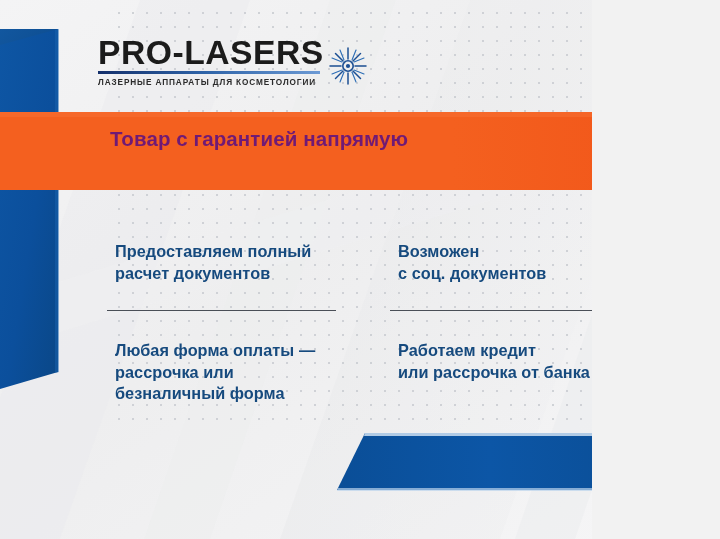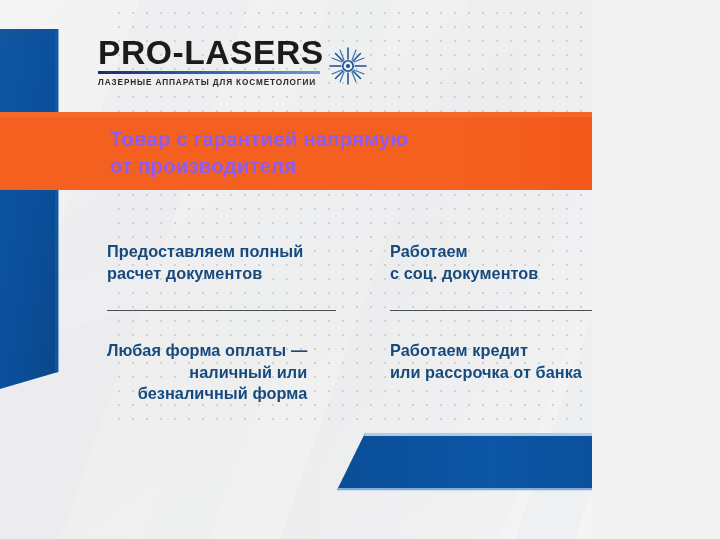--- a/index.html
+++ b/index.html
@@ -69,38 +69,39 @@
   }
 
   
   #banner {
     position:absolute; left:0px; top:112px;
     width:648px; height:78px;
   }
   #banner .shape { position:absolute; inset:0; width:648px; height:78px; }
   #banner .txt {
     position:absolute; left:110px; top:14px;
-    color:#8b5cf6;
+    color:#701a75;
     font-size:20.5px;
     font-weight:bold;
     line-height:26.5px;
     letter-spacing:.1px;
     white-space:nowrap;
   }
 
   
   #features { position:absolute; left:0; top:0; width:720px; height:539px; }
   .feature { position:absolute; }
   .feature .ftxt {
     color:#164a7e;
     font-size:16.3px;
     font-weight:bold;
     line-height:21.5px;
     letter-spacing:.05px;
     white-space:nowrap;
+    margin-left:8px;
   }
   .divider {
     position:absolute;
     height:1px;
     background:#4a4f57;
   }
 
   
   #watermark {
     position:absolute; left:623px; top:500px;
@@ -207,42 +208,41 @@
     <circle cx="19" cy="19" r="2.1" fill="#1b4f93"></circle>
   </svg>
 
   <div id="banner">
     <svg class="shape" viewBox="0 0 648 78" preserveAspectRatio="none">
       <polygon points="0,0 648,0 602,78 0,78" fill="url(#gOrange)"></polygon>
       <polygon points="0,0 648,0 645,5 0,5" fill="#f87438" opacity=".45"></polygon>
     </svg>
     <div class="txt">
       <div>Товар с гарантией напрямую</div>
-      <div>от производителя</div>
     </div>
   </div>
 
   <div id="features">
 
     <div class="feature" style="left:107px; top:241px;">
       <div class="ftxt">Предоставляем полный</div>
       <div class="ftxt">расчет документов</div>
     </div>
 
     <div class="feature" style="left:390px; top:241px;">
-      <div class="ftxt">Работаем</div>
+      <div class="ftxt">Возможен</div>
       <div class="ftxt">с соц. документов</div>
     </div>
 
     <div class="divider" style="left:107px; top:310px; width:229px;"></div>
     <div class="divider" style="left:390px; top:310px; width:229px;"></div>
 
-    <div class="feature" style="left:107px; top:340px;text-align:right;">
+    <div class="feature" style="left:107px; top:340px;">
       <div class="ftxt">Любая форма оплаты —</div>
-      <div class="ftxt">наличный или</div>
+      <div class="ftxt">рассрочка или</div>
       <div class="ftxt">безналичный форма</div>
     </div>
 
     <div class="feature" style="left:390px; top:340px;">
       <div class="ftxt">Работаем кредит</div>
       <div class="ftxt">или рассрочка от банка</div>
     </div>
 
   </div>
 

